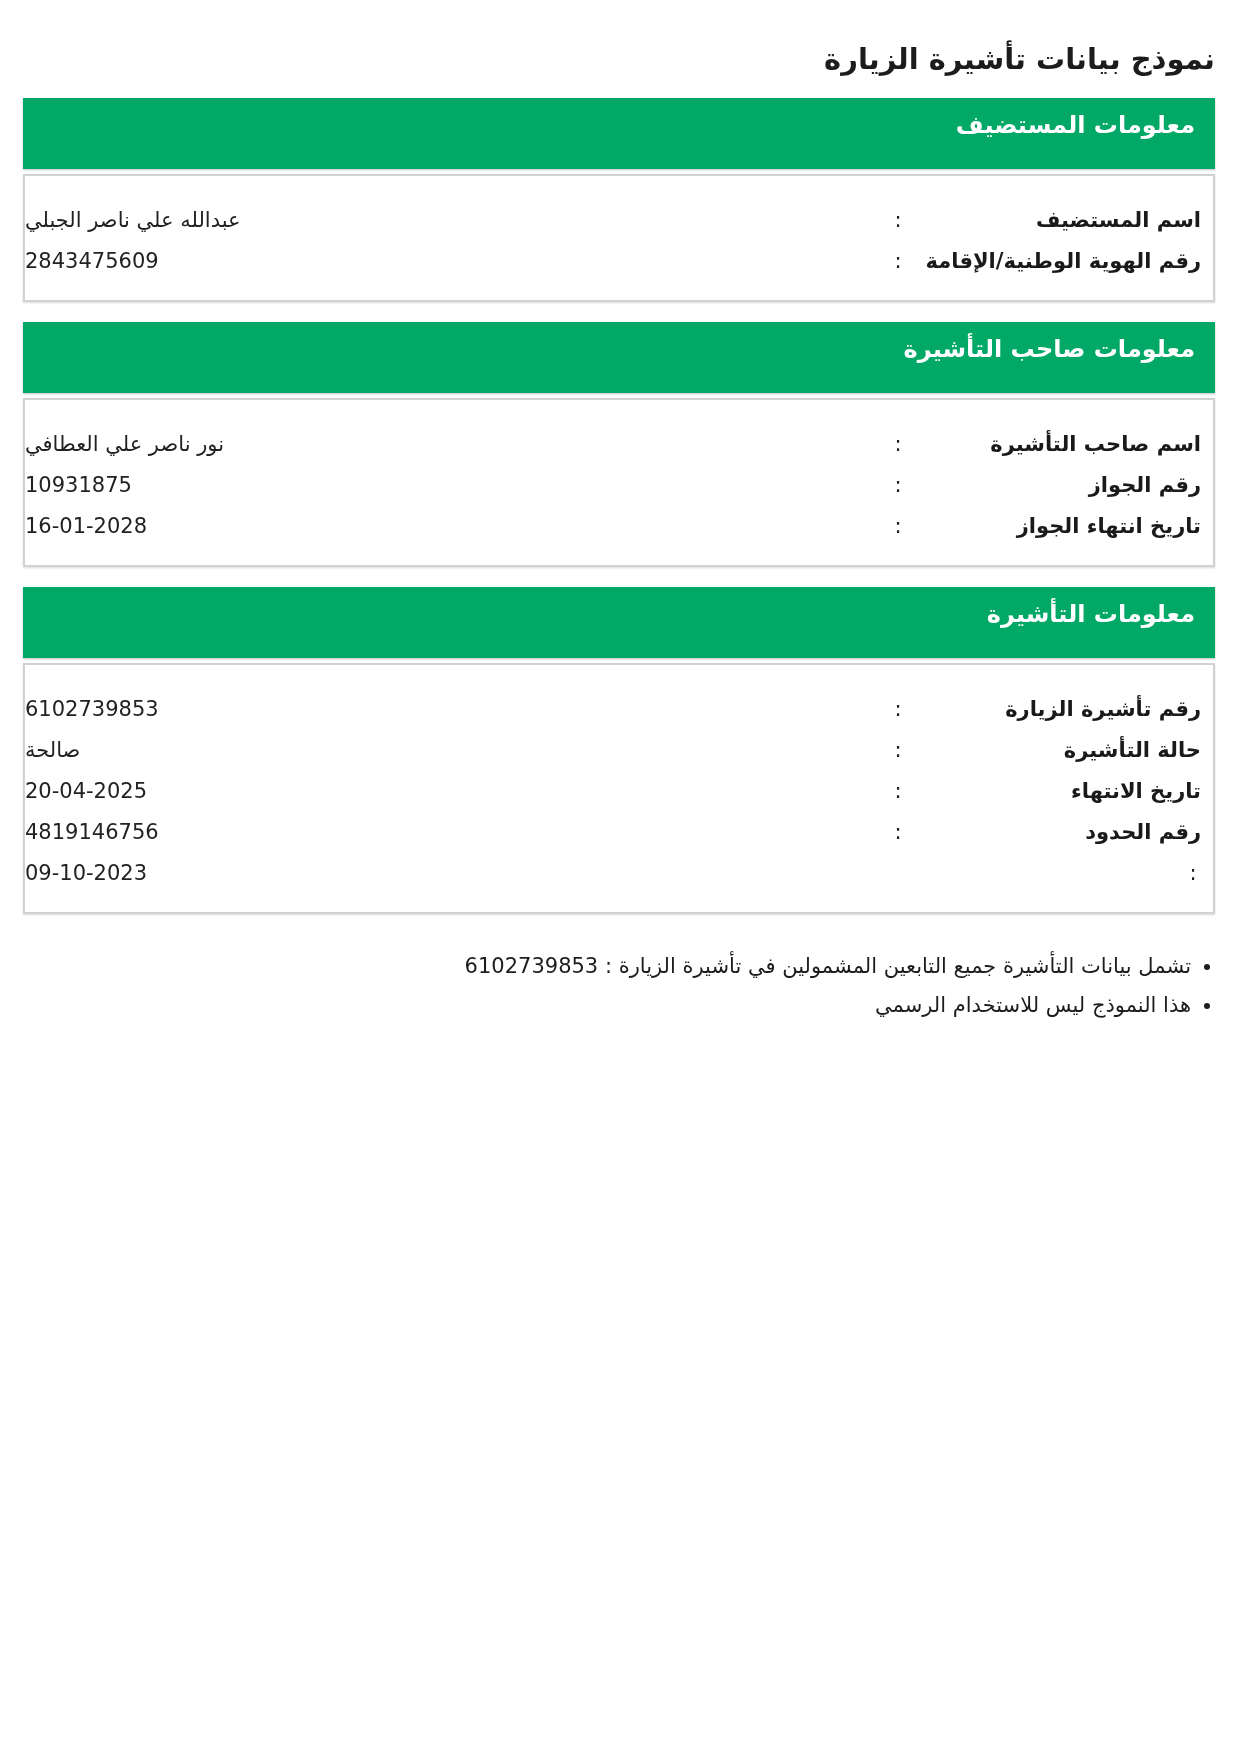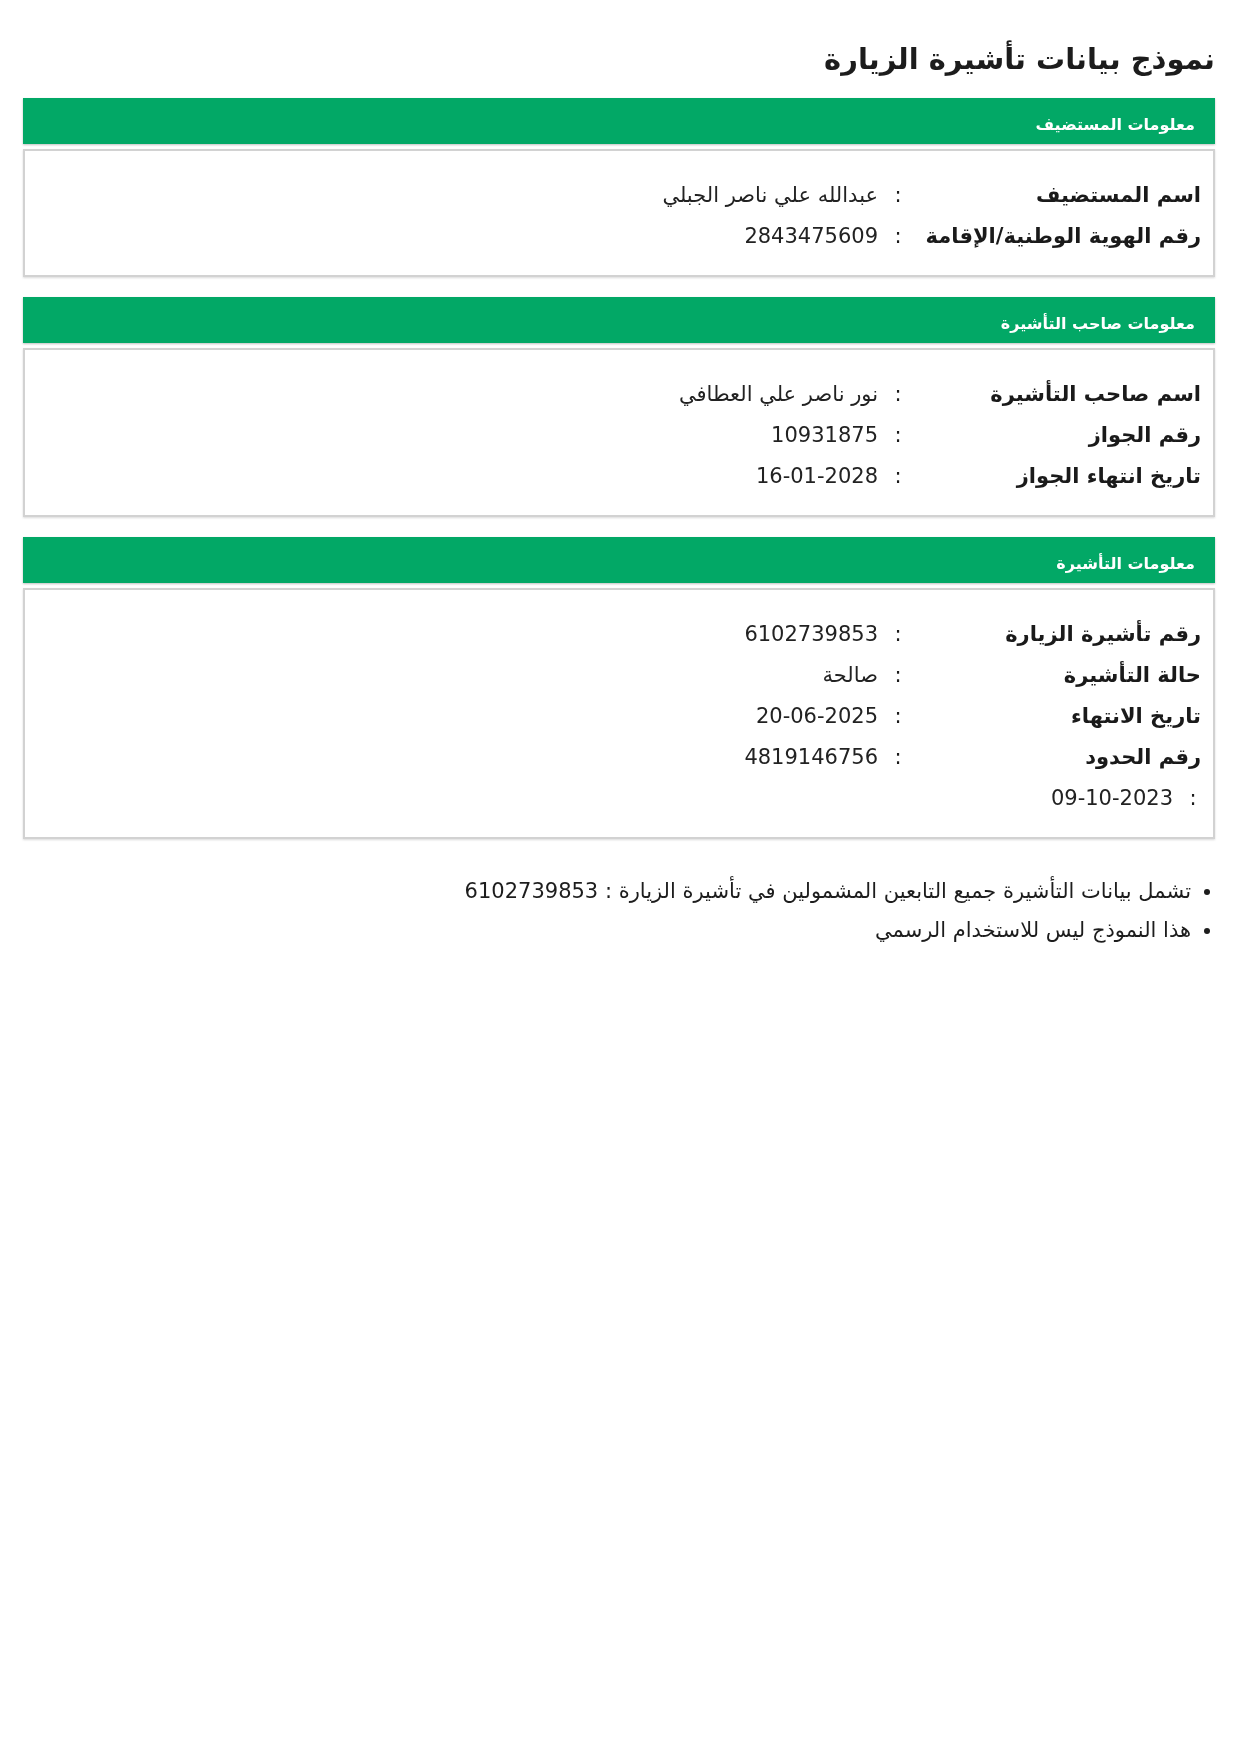--- a/index.html
+++ b/index.html
@@ -11,39 +11,39 @@
     overflow:hidden;
   }
   .page { margin-left:23px; margin-right:25px; padding-top:42px; }
   .title {
     font-size:29px; font-weight:bold;
     color:#1c1c1c; margin:0 0 22px 0;
   }
   .sec { margin-bottom:20px; }
   .sec-header {
     background:#02a866; color:#ffffff;
-    font-size:16px; font-weight:bold;
-    height:46px; line-height:54px;
+    font-size:24px; font-weight:bold;
+    height:71px; line-height:54px;
     padding:0 20px;
     box-shadow:0 1px 2px rgba(0,0,0,.25);
   }
   .sec-body {
     margin-top:5px;
     background:#ffffff;
     border:2px solid #d2d2d2;
     box-shadow:0 1px 2px rgba(0,0,0,.15);
     padding:24px 0 18px 0;
   }
   .row { display:flex; line-height:41px; font-size:21px; }
   .lbl {
     width:295px; padding-right:12px;
     font-weight:bold; color:#1a1a1a;
   }
   .colon { width:40px; text-align:center; color:#1a1a1a; }
-  .val { flex:1; direction:ltr; text-align:right; color:#222222; }
+  .val { flex:1; direction:ltr; color:#222222; }
   .notes {
     margin:34px 0 0 0; padding:0 24px 0 0;
     font-size:21px; color:#1d1d1d;
     list-style:disc;
   }
   .notes li { line-height:37px; margin-bottom:2px; }
 </style>
 </head>
 <body>
 
@@ -97,21 +97,21 @@
         <div class="val">6102739853</div>
       </div>
       <div class="row">
         <div class="lbl">حالة التأشيرة</div>
         <div class="colon">:</div>
         <div class="val">صالحة</div>
       </div>
       <div class="row">
         <div class="lbl">تاريخ الانتهاء</div>
         <div class="colon">:</div>
-        <div class="val">20-06-2025</div>
+        <div class="val">20-04-2025</div>
       </div>
       <div class="row">
         <div class="lbl">رقم الحدود</div>
         <div class="colon">:</div>
         <div class="val">4819146756</div>
       </div>
       <div class="row">
         <div class="colon">:</div>
         <div class="val">09-10-2023</div>
       </div>

